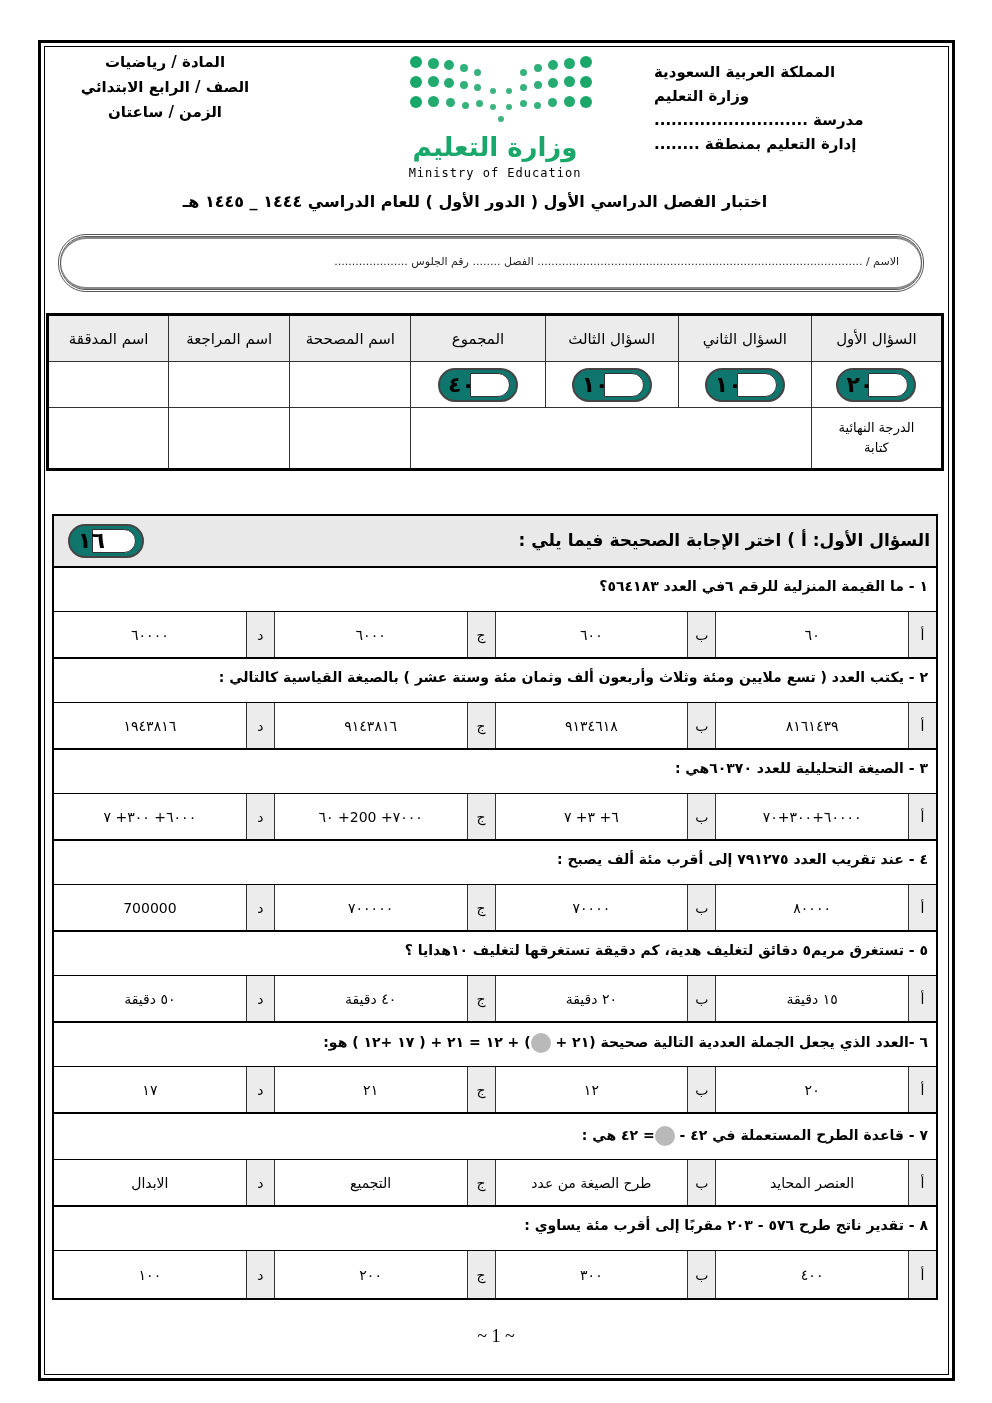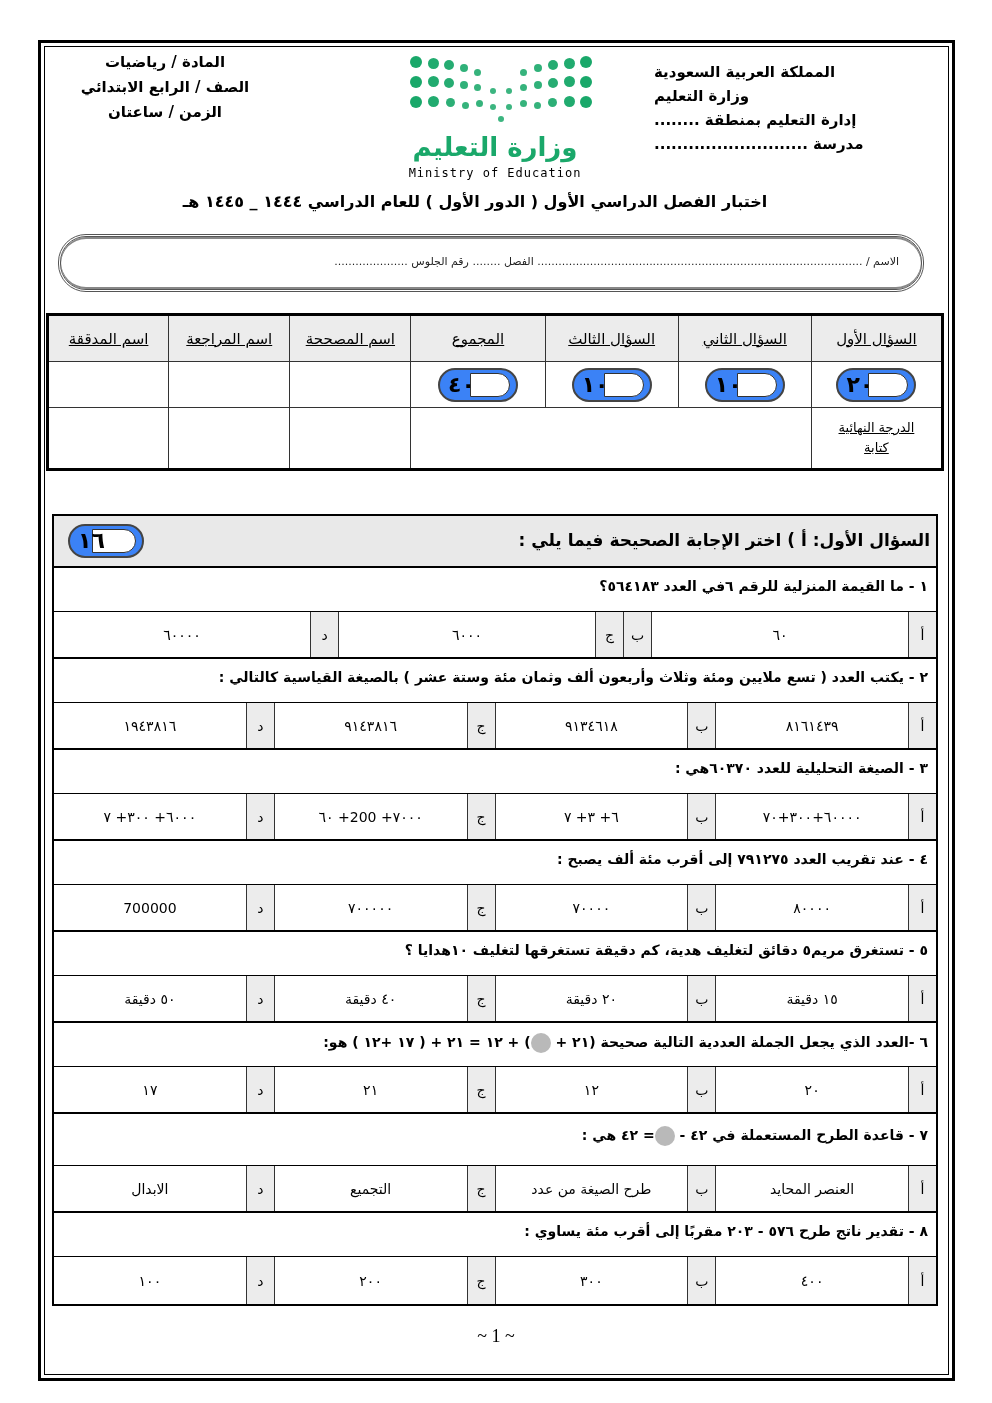--- a/index.html
+++ b/index.html
@@ -17,26 +17,26 @@
   .logo .dot { position: absolute; border-radius: 50%; }
   .logo .ar { position: absolute; top: 76px; left: 0; width: 190px; text-align: center; font-size: 26px; font-weight: bold; color: #1aa86a; }
   .logo .en { position: absolute; top: 110px; left: 0; width: 190px; text-align: center; font-size: 12px; color: #000000; letter-spacing: 1px; font-family: "DejaVu Sans Mono", monospace; direction: ltr; }
 
   .exam-title { position: absolute; top: 192px; left: 150px; width: 650px; text-align: center; font-weight: bold; font-size: 16px; }
 
   .name-scroll { position: absolute; top: 234px; left: 58px; width: 866px; height: 58px; border: 3px double #555; border-radius: 28px; box-shadow: 0 2px 0 #888 inset, 0 -2px 0 #888 inset; }
   .name-scroll .txt { position: absolute; right: 22px; top: 18px; font-size: 11px; color: #222; white-space: nowrap; }
 
   table.grades { position: absolute; top: 313px; left: 46px; width: 898px; border-collapse: collapse; border: 3px solid #000; }
-  table.grades td { border: 1px solid #333; text-align: center; vertical-align: middle; font-size: 15px; text-decoration: underline; }
+  table.grades td { border: 1px solid #333; text-align: center; vertical-align: middle; font-size: 15px; }
   table.grades tr.h td { background: #ececec; height: 47px; }
   table.grades tr.r1 td { height: 46px; }
   table.grades tr.r2 td { height: 62px; font-size: 13px; line-height: 20px; }
 
-  .pill { display: inline-block; position: relative; width: 80px; height: 34px; border: 2px solid #444; border-radius: 17px; background: #3b82f6; vertical-align: middle; }
+  .pill { display: inline-block; position: relative; width: 80px; height: 34px; border: 2px solid #444; border-radius: 17px; background: #0f766e; vertical-align: middle; }
   .pill .box { position: absolute; right: 6px; top: 3px; width: 40px; height: 24px; background: #fff; border: 1px solid #333; border-radius: 0 12px 12px 0; }
   .pill .num { position: absolute; left: 8px; top: 2px; font-weight: bold; font-size: 22px; color: #000; }
 
   .qwrap { position: absolute; top: 514px; left: 52px; width: 886px; border: 2px solid #000; }
   .qhead { height: 52px; background: #e9e9e9; border-bottom: 2px solid #000; position: relative; }
   .qhead .title { position: absolute; right: 6px; top: 14px; font-weight: bold; font-size: 17px; }
   .qhead .pill { position: absolute; left: 14px; top: 8px; width: 76px; height: 34px; }
   .qhead .pill .box { width: 44px; }
 
   .qtext { height: 44px; border-bottom: 1px solid #000; font-weight: bold; font-size: 14px; padding: 10px 8px 0 8px; }
@@ -51,22 +51,22 @@
 </style>
 </head>
 <body>
 
 <div class="frame-outer"></div>
 <div class="frame-inner"></div>
 
 <div class="hdr-right">
   <div>المملكة العربية السعودية</div>
   <div>وزارة التعليم</div>
+  <div>مدرسة ...........................</div>
   <div>إدارة التعليم بمنطقة ........</div>
-  <div>مدرسة ...........................</div>
 </div>
 
 <div class="logo">
   <div class="dots" id="logo-dots">
       <span class="dot" style="left: 0px; top: 0px; width: 12px; height: 12px; background: rgb(26, 168, 106); opacity: 1;"></span>
       <span class="dot" style="left: 18px; top: 2px; width: 11px; height: 11px; background: rgb(26, 168, 106); opacity: 0.97;"></span>
       <span class="dot" style="left: 34px; top: 4px; width: 10px; height: 10px; background: rgb(26, 168, 106); opacity: 0.95;"></span>
       <span class="dot" style="left: 50px; top: 8px; width: 8px; height: 8px; background: rgb(26, 168, 106); opacity: 0.9;"></span>
       <span class="dot" style="left: 64px; top: 13px; width: 7px; height: 7px; background: rgb(26, 168, 106); opacity: 0.88;"></span>
       <span class="dot" style="left: 110px; top: 13px; width: 7px; height: 7px; background: rgb(26, 168, 106); opacity: 0.88;"></span>
@@ -164,20 +164,21 @@
         <span class="box"></span>
         <span class="num">١٦</span>
       </span>
   </div>
 
   <div class="qtext">١ - ما القيمة المنزلية للرقم  ٦في العدد  ٥٦٤١٨٣؟</div>
   <div class="opts">
     <div class="lbl">أ</div>
     <div class="val">٦٠</div>
     <div class="lbl">ب</div>
+    <div class="val">٦٠٠</div>
     <div class="lbl">ج</div>
     <div class="val">٦٠٠٠</div>
     <div class="lbl">د</div>
     <div class="val">٦٠٠٠٠</div>
   </div>
 
   <div class="qtext">٢ - يكتب العدد ( تسع ملايين ومئة وثلاث وأربعون ألف وثمان مئة وستة عشر  )  بالصيغة القياسية كالتالي  :</div>
   <div class="opts">
     <div class="lbl">أ</div>
     <div class="val">٨١٦١٤٣٩</div>
@@ -232,21 +233,21 @@
     <div class="lbl">أ</div>
     <div class="val">٢٠</div>
     <div class="lbl">ب</div>
     <div class="val">١٢</div>
     <div class="lbl">ج</div>
     <div class="val">٢١</div>
     <div class="lbl">د</div>
     <div class="val">١٧</div>
   </div>
 
-  <div class="qtext" style="height:52px;padding-top:12px">
+  <div class="qtext" style="height:46px;padding-top:12px">
     <span>٧ - قاعدة الطرح المستعملة في  ٤٢ - </span><span class="circle"></span><span>=  ٤٢  هي :</span>
   </div>
   <div class="opts">
     <div class="lbl">أ</div>
     <div class="val">العنصر المحايد</div>
     <div class="lbl">ب</div>
     <div class="val">طرح الصيغة من عدد</div>
     <div class="lbl">ج</div>
     <div class="val">التجميع</div>
     <div class="lbl">د</div>

